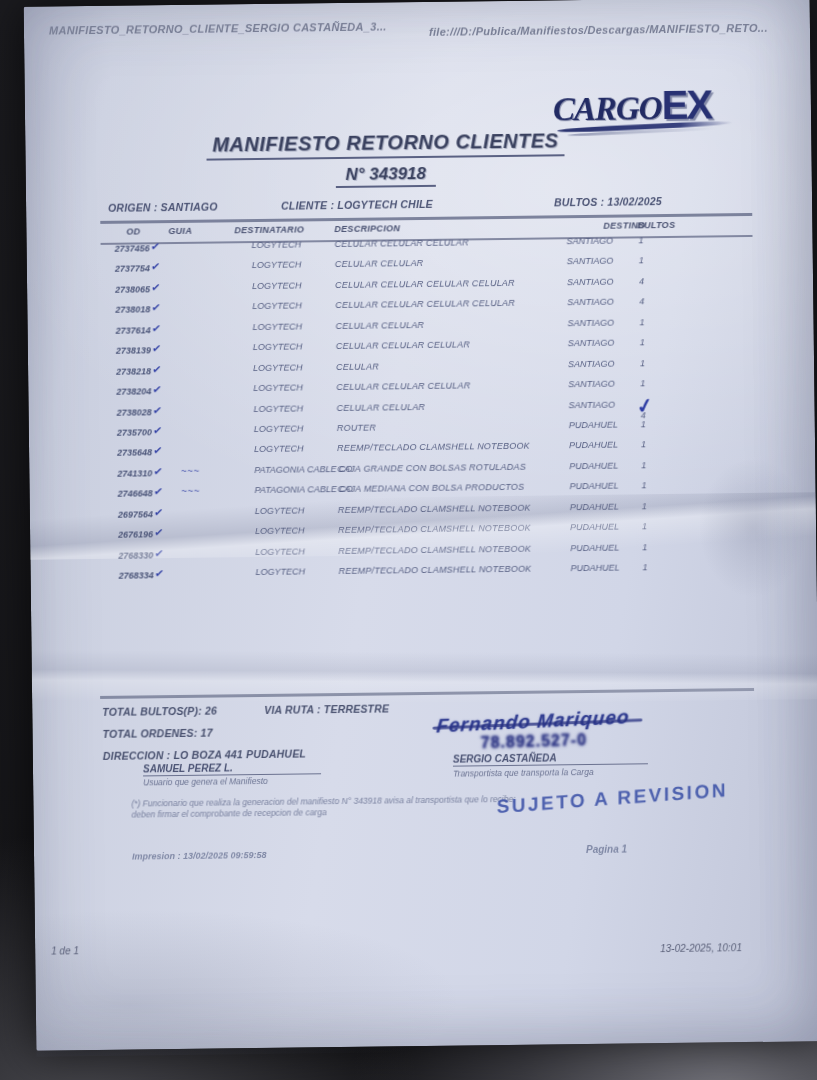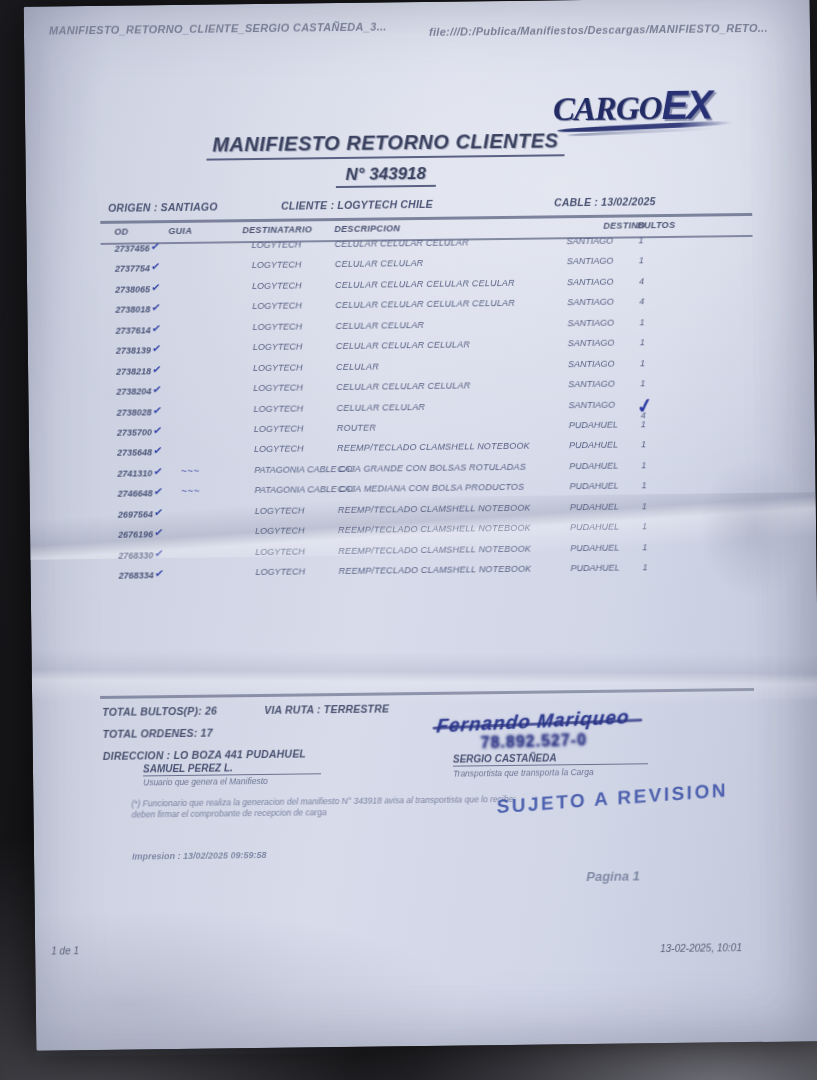--- a/index.html
+++ b/index.html
@@ -15,21 +15,21 @@
       radial-gradient(120% 55% at 68% 18%, rgba(255,255,255,0.38), rgba(255,255,255,0) 60%),
       linear-gradient(100deg,#b7bccf 0%,#cbd0e0 10%,#d7dbea 45%,#d1d6e7 72%,#bfc4d7 100%);
     box-shadow:0 0 45px rgba(0,0,0,0.65), inset 0 0 70px rgba(60,66,92,0.22), inset -18px -12px 46px rgba(60,66,92,0.16);
     border-radius:2px;}
   .printed{position:absolute;inset:0;filter:blur(0.5px);z-index:2;}
   .abs{position:absolute;}
   .hdrline{font-size:11px;font-weight:bold;color:#787e95;letter-spacing:0.3px;font-style:italic;}
   
   .logo{left:528px;top:84px;width:190px;height:50px;}
   .logo-cargo{font-family:"Liberation Serif", serif;font-style:italic;font-weight:bold;font-size:33px;color:#222b64;letter-spacing:-1px;text-shadow:1px 1px 0 rgba(130,136,165,0.8);}
-  .logo-ex{font-family:"Liberation Sans", sans-serif;font-style:italic;font-weight:bold;font-size:40px;color:#283173;letter-spacing:-2px;text-shadow:2px 2px 1px rgba(120,126,158,0.9);}
+  .logo-ex{font-family:"Liberation Sans", sans-serif;font-weight:bold;font-size:40px;color:#283173;letter-spacing:-2px;text-shadow:2px 2px 1px rgba(120,126,158,0.9);}
   .swoosh{position:absolute;left:4px;top:41px;width:176px;height:5px;background:linear-gradient(90deg,#2a336f 0%,#39427f 70%,rgba(57,66,127,0) 100%);border-radius:60%/100%;transform:rotate(-2deg);}
   .swoosh2{position:absolute;left:14px;top:47px;width:150px;height:3px;background:linear-gradient(90deg,rgba(140,146,175,0.9),rgba(140,146,175,0));border-radius:60%/100%;transform:rotate(-2deg);}
   
   .titlewrap{left:140px;top:129px;width:440px;text-align:center;}
   .doc-title{display:inline-block;font-size:20px;font-weight:bold;font-style:italic;color:#3a415f;letter-spacing:0.5px;
     border-bottom:2.5px solid #5a6183;padding:0 6px 2px 6px;text-shadow:1px 1px 0 rgba(74,82,116,0.35);}
   .doc-number{display:inline-block;margin-top:6px;font-size:17px;font-weight:bold;font-style:italic;color:#3a415f;
     border-bottom:2px solid #5a6183;padding:0 10px 1px 10px;text-shadow:1px 1px 0 rgba(74,82,116,0.3);}
   
   .info{top:196px;font-size:10.5px;font-weight:bold;font-style:italic;color:#4b5374;letter-spacing:0.2px;}
@@ -47,21 +47,21 @@
   .annot{opacity:0.75;letter-spacing:1px;font-weight:bold;}
   .bigcheck{font-size:20px;font-weight:bold;display:inline-block;transform:rotate(-10deg) translate(-8px,-7px);}
   
   .sepline{left:68px;top:690px;width:654px;height:2.5px;background:rgba(108,115,142,0.8);}
   .totline{font-size:10.5px;font-weight:bold;font-style:italic;color:#49516f;letter-spacing:0.2px;}
   .sig-name-l{left:110px;top:758px;width:178px;font-size:10px;font-weight:bold;font-style:italic;color:#4b5374;border-bottom:1.5px solid #6a718f;padding-bottom:1px;}
   .sig-role{font-size:8.5px;font-style:italic;color:#6b7392;}
   .sig-name-r{left:420px;top:752px;width:195px;font-size:10px;font-weight:bold;font-style:italic;color:#4b5374;border-bottom:1.5px solid #6a718f;padding-bottom:1px;}
   .fineprint{left:98px;top:793px;width:450px;font-size:8.5px;line-height:11px;font-style:italic;color:#7a82a0;}
   .impresion{left:98px;top:846px;font-size:9px;font-style:italic;color:#8089a6;font-weight:bold;}
-  .pagina{left:552px;top:844px;font-size:13px;font-style:italic;color:#8089a6;font-weight:bold;margin-top:25px;}
+  .pagina{left:552px;top:844px;font-size:10px;font-style:italic;color:#8089a6;font-weight:bold;}
   .pgfoot{font-size:10px;color:#5b617a;font-style:italic;}
   
   .handlayer{position:absolute;inset:0;z-index:4;filter:blur(0.35px);}
   .hw-sig{left:404px;top:710px;font-size:19px;font-weight:bold;font-style:italic;color:#333f92;transform:rotate(-2deg) skewX(-8deg);letter-spacing:1px;text-shadow:0 0 2px rgba(51,63,146,0.6);}
   .hw-strike{left:400px;top:722px;width:210px;height:3px;background:rgba(40,50,130,0.75);transform:rotate(-1.5deg);border-radius:2px;}
   .hw-rut{left:448px;top:732px;font-size:16px;font-weight:bold;color:#272f80;filter:blur(1.1px);letter-spacing:1px;transform:rotate(-1deg);text-shadow:0 0 3px rgba(39,47,128,0.8);}
   .hw-note{left:463px;top:788px;font-size:19px;font-weight:bold;color:#3d52a8;letter-spacing:2.5px;transform:rotate(-3.5deg) skewX(-4deg);opacity:0.88;}
   
   .crease{position:absolute;left:0;width:100%;pointer-events:none;z-index:3;}
   .c1{top:495px;height:58px;background:linear-gradient(177deg,rgba(255,255,255,0) 18%,rgba(94,100,128,0.20) 45%,rgba(255,255,255,0.30) 58%,rgba(255,255,255,0) 86%);}
@@ -93,28 +93,28 @@
 
       <div class="abs info" style="left:82px;">
         <span>ORIGEN :</span>
         <span>SANTIAGO</span>
       </div>
       <div class="abs info" style="left:255px;">
         <span>CLIENTE :</span>
         <span>LOGYTECH CHILE</span>
       </div>
       <div class="abs info" style="left:528px;">
-        <span>CABLE :</span>
+        <span>BULTOS :</span>
         <span>13/02/2025</span>
       </div>
 
       <div class="abs thead">
-        <span style="left:14px;">OD</span>
+        <span style="left:26px;">OD</span>
         <span style="left:68px;">GUIA</span>
-        <span style="left:142px;">DESTINATARIO</span>
+        <span style="left:134px;">DESTINATARIO</span>
         <span style="left:234px;">DESCRIPCION</span>
         <span style="left:467px;margin-left:36px;">DESTINO</span>
         <span style="left:537px;">BULTOS</span>
       </div>
 
       <div class="abs t-rows">
 
           <div class="t-row">
             <div class="c od"><span class="odnum">2737456</span><span class="tick hw">✓</span></div>
             <div class="c annot hw"></div>

